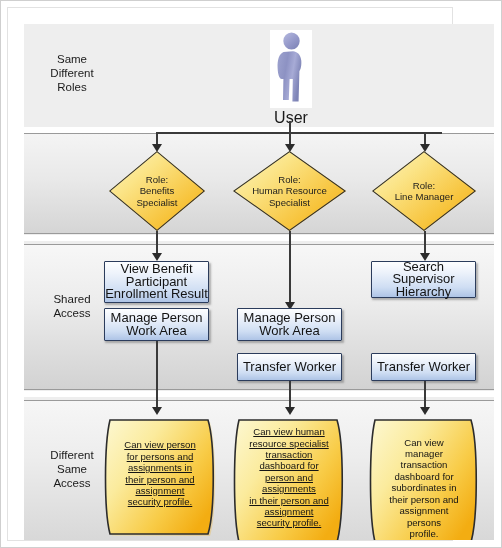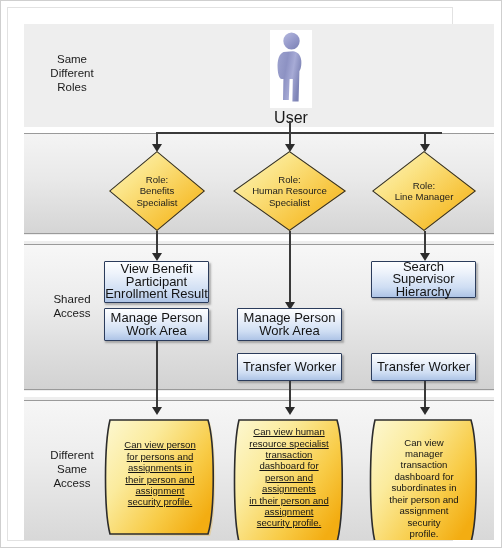--- a/index.html
+++ b/index.html
@@ -369,21 +369,21 @@
     </svg>
     <div class="dtxt" style="width:110px;height:125px;">
             <span style="padding:0 6px;margin-top:21px;">
       <div>Can view</div>
       <div>manager</div>
       <div>transaction</div>
       <div>dashboard for</div>
       <div>subordinates in</div>
       <div>their person and</div>
       <div>assignment</div>
-      <div>security</div>
+      <div>persons</div>
       <div>profile.</div>
     </span>
           </div>
   </div>
 
 </div>
 </div>
 </div>
 
 </body></html>

